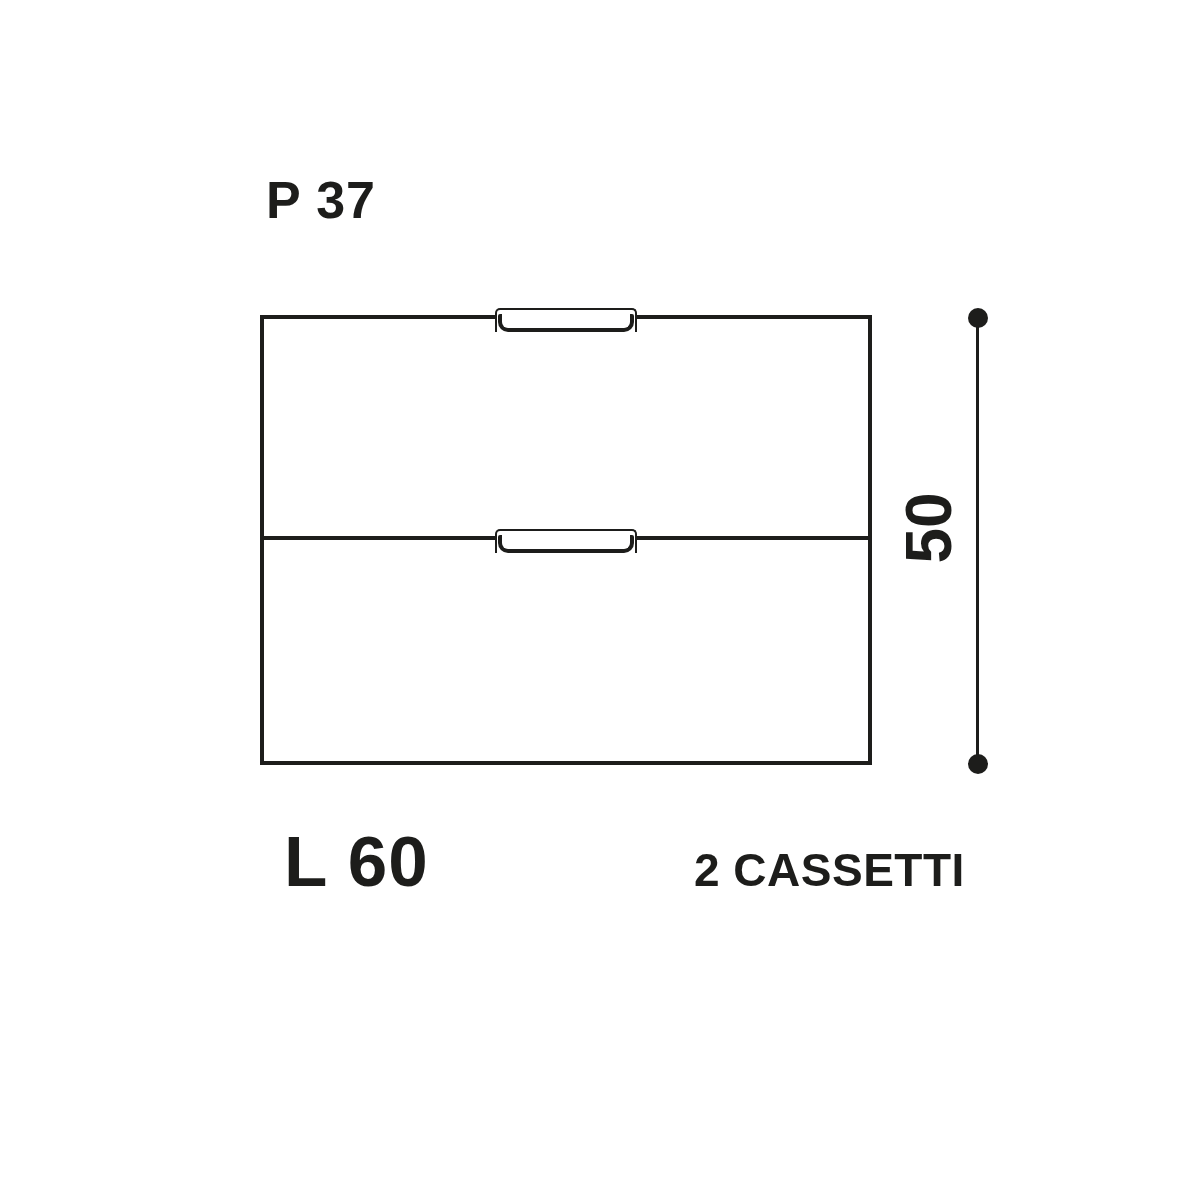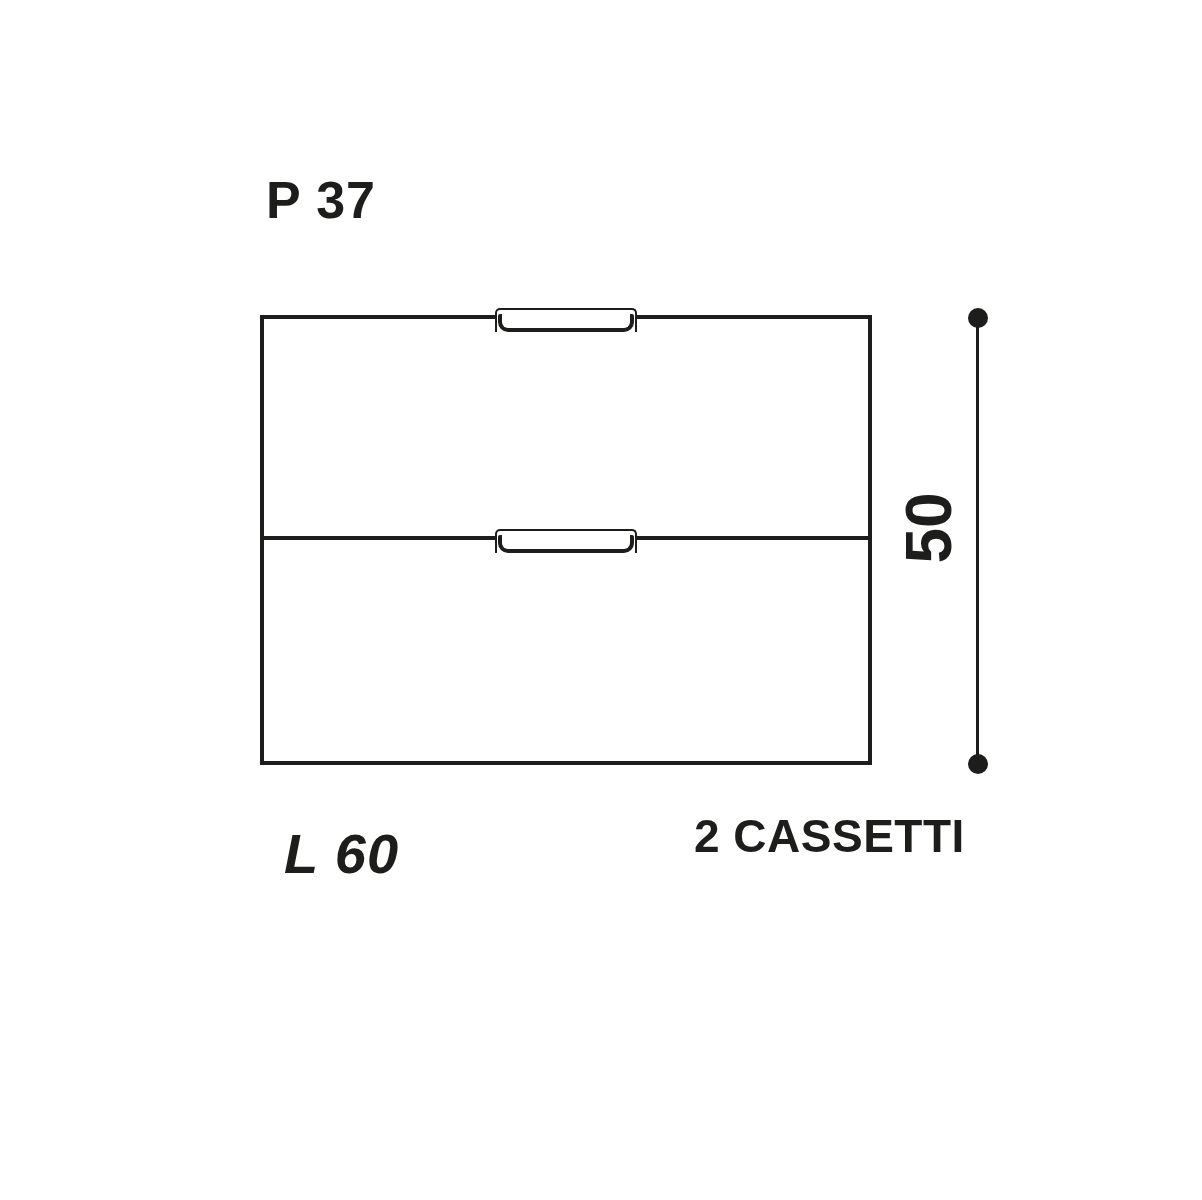--- a/index.html
+++ b/index.html
@@ -24,27 +24,26 @@
   }
   .label-depth {
     left: 266px;
     top: 174px;
     font-size: 52px;
     letter-spacing: 1px;
   }
   .label-width {
     left: 284px;
     top: 826px;
-    font-size: 56px;
+    font-size: 71px;
     letter-spacing: 1px;
-    font-style: italic;
   }
   .label-count {
     left: 694px;
-    top: 813px;
+    top: 847px;
     font-size: 46px;
     letter-spacing: 0.5px;
   }
   .label-height {
     left: 929px;
     top: 528px;
     font-size: 64px;
     transform: translate(-50%, -50%) rotate(-90deg);
     transform-origin: center center;
   }

